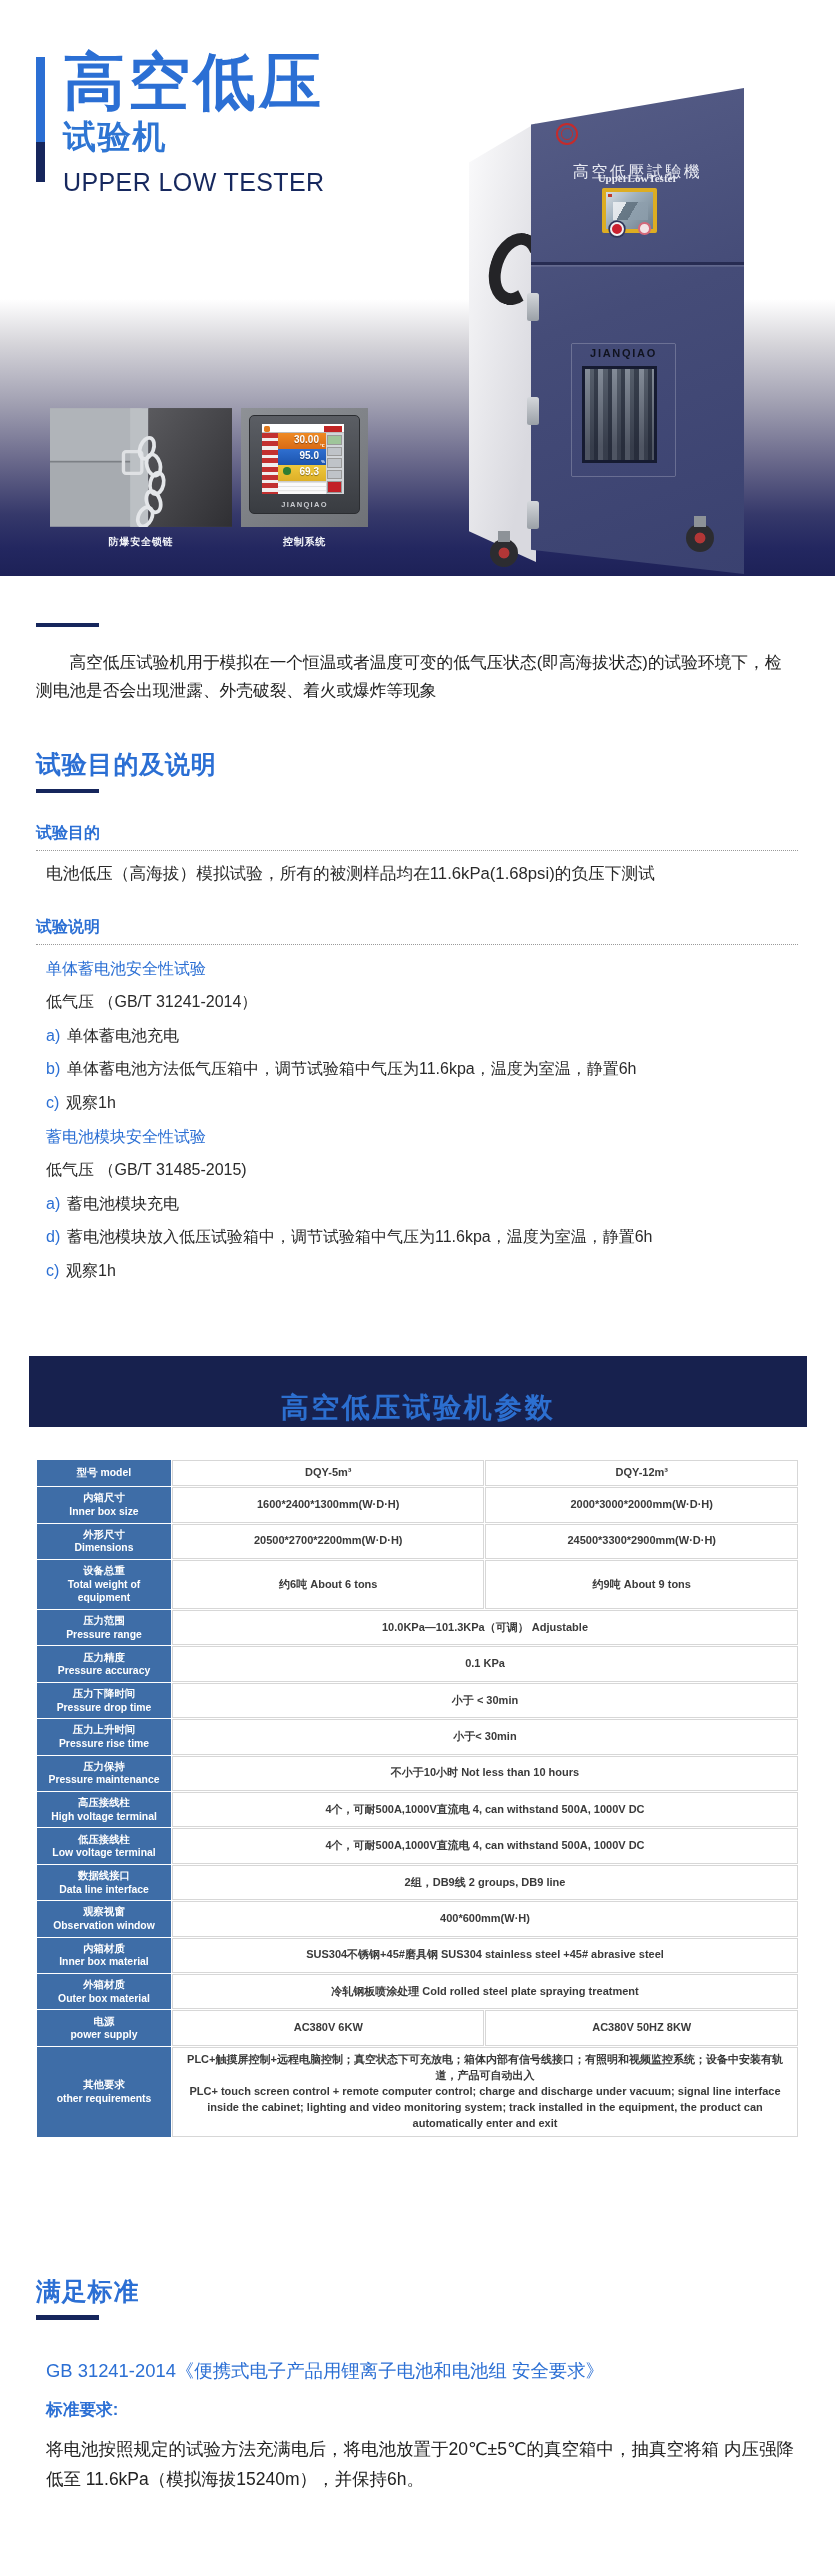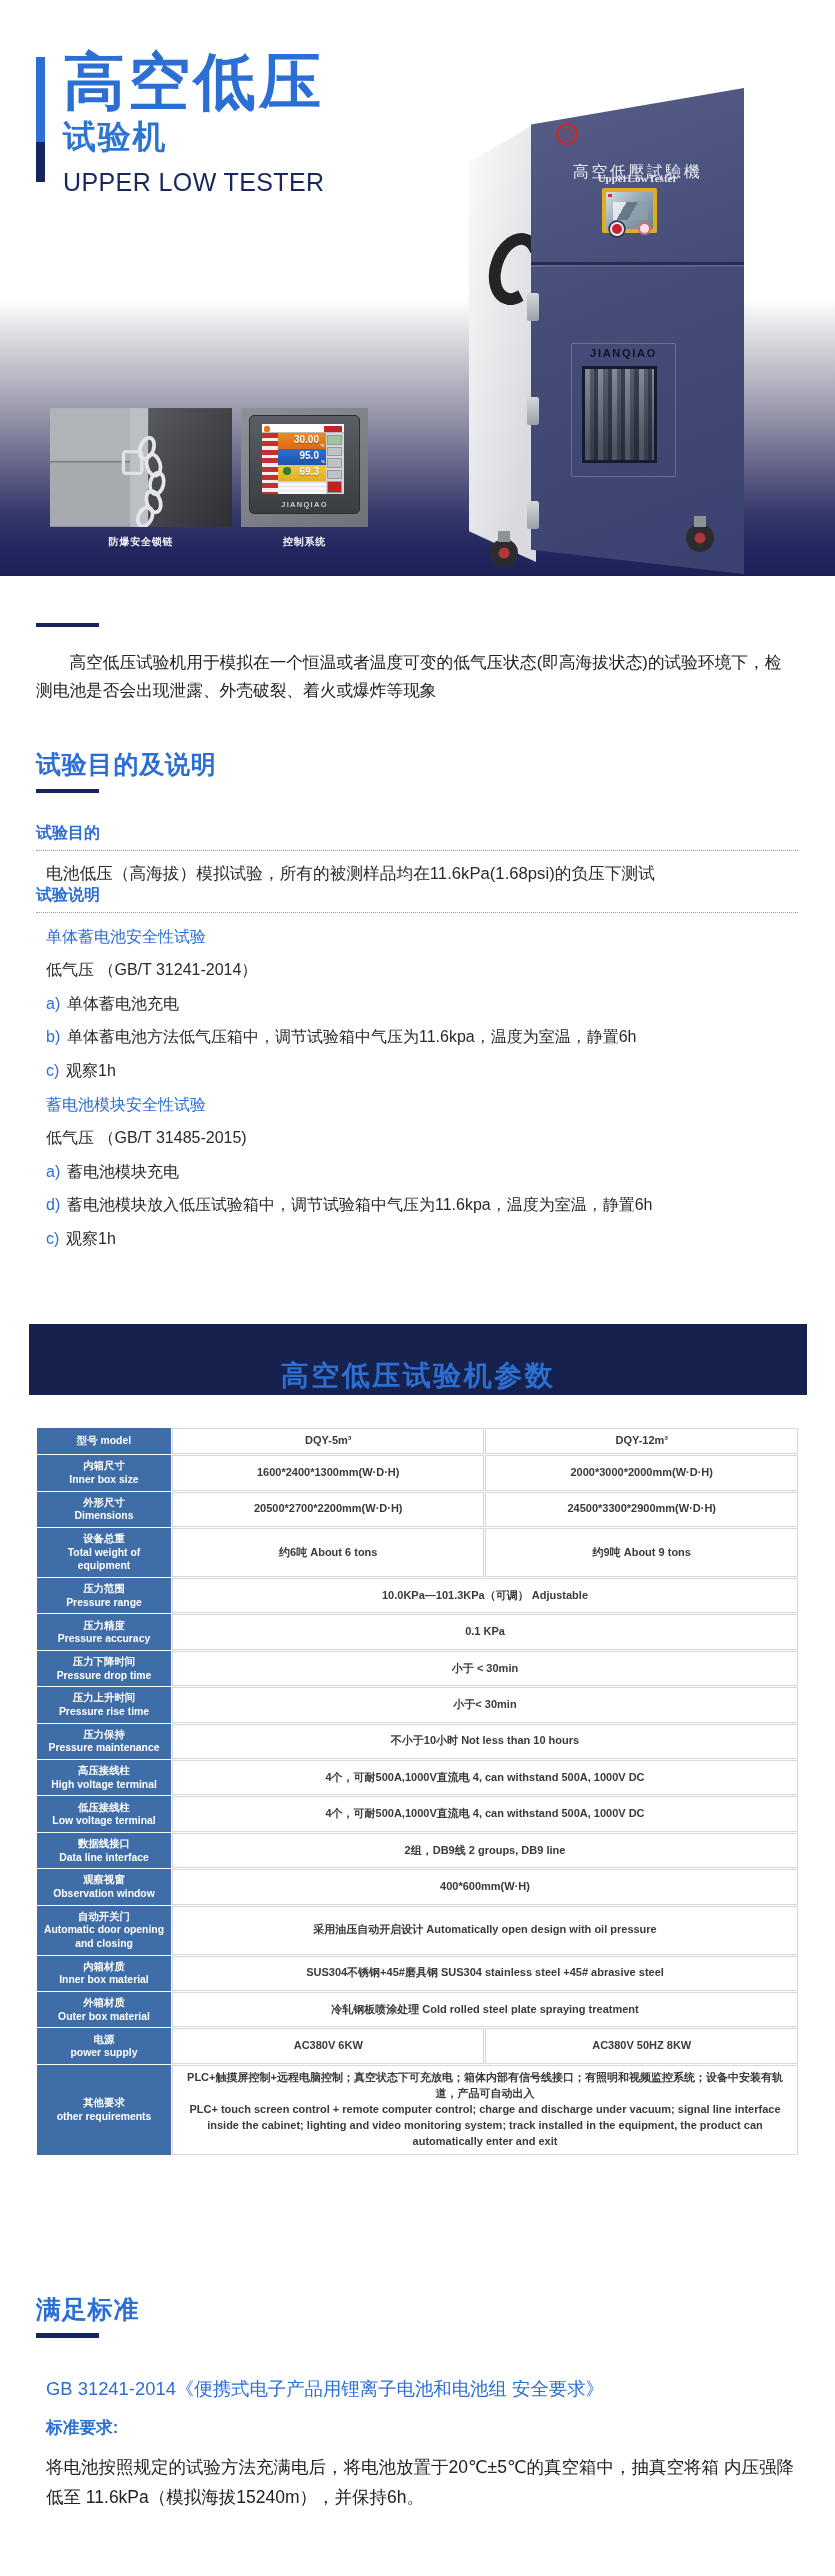--- a/index.html
+++ b/index.html
@@ -234,21 +234,21 @@
 </div>
 
 <div class="content" style="margin-top:43px">
   <div class="sec-heading">试验目的及说明</div>
   <div class="sec-underline"></div>
 
   <div class="sub-heading" style="margin-top:30px">试验目的</div>
   <div class="dotted"></div>
   <div class="purpose-text">电池低压（高海拔）模拟试验，所有的被测样品均在11.6kPa(1.68psi)的负压下测试</div>
 
-  <div class="sub-heading" style="">试验说明</div>
+  <div class="sub-heading" style="margin-top:32px">试验说明</div>
   <div class="dotted"></div>
   <div id="purpose-groups" style="margin-top:6.7px">
       <div class="group">
         <div class="group-heading">单体蓄电池安全性试验</div>
         <div class="group-line">低气压 （GB/T 31241-2014）</div>
         <div class="item-row"><span class="item-letter">a)</span><span>单体蓄电池充电</span></div>
         <div class="item-row"><span class="item-letter">b)</span><span>单体蓄电池方法低气压箱中，调节试验箱中气压为11.6kpa，温度为室温，静置6h</span></div>
         <div class="item-row"><span class="item-letter">c)</span><span>观察1h</span></div>
       </div>
       <div class="group">
@@ -353,27 +353,20 @@
       </tr>
       <tr>
         <th>
           <div>观察视窗</div>
           <div>Observation window</div>
         </th>
         <td colspan="2">400*600mm(W·H)</td>
       </tr>
       <tr>
         <th>
-          <div>自动开关门</div>
-          <div>Automatic door opening and closing</div>
-        </th>
-        <td colspan="2">采用油压自动开启设计  Automatically open design with oil pressure</td>
-      </tr>
-      <tr>
-        <th>
           <div>内箱材质</div>
           <div>Inner box material</div>
         </th>
         <td colspan="2">SUS304不锈钢+45#磨具钢  SUS304 stainless steel +45# abrasive steel</td>
       </tr>
       <tr>
         <th>
           <div>外箱材质</div>
           <div>Outer box material</div>
         </th>

